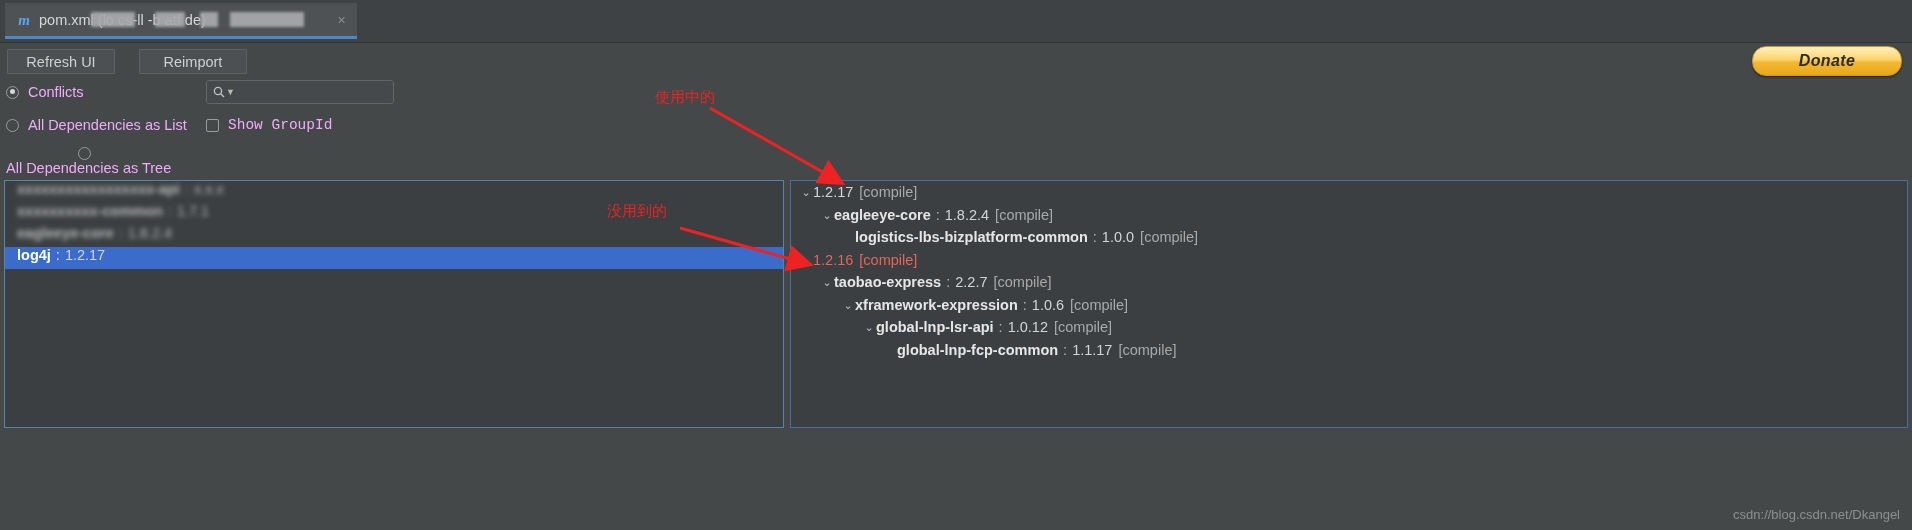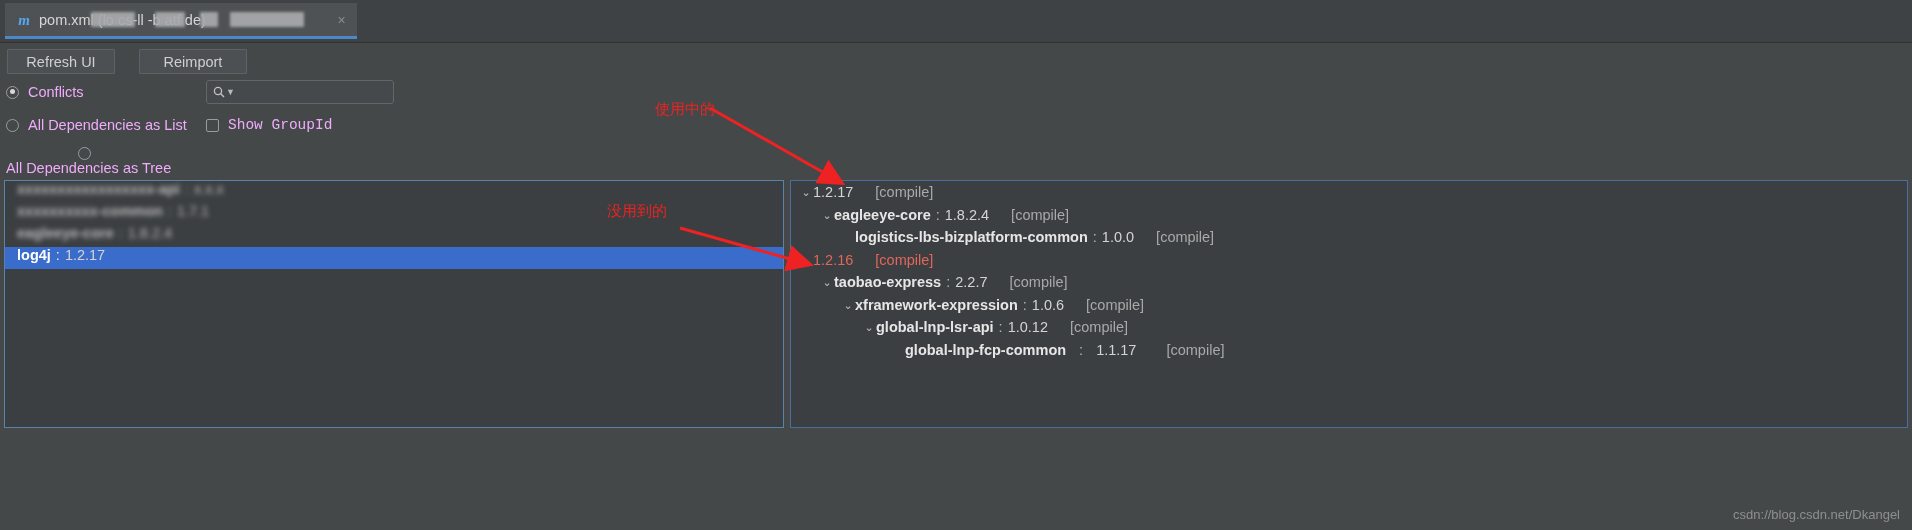--- a/index.html
+++ b/index.html
@@ -232,35 +232,35 @@
     flex: none;
     color: #bdbdbd;
     font-size: 11px;
     text-align: center;
     line-height: 22px;
   }
   .chev.blank { color: transparent; }
   .art { font-weight: bold; color: #e6e6e6; }
   .colon { color: #b5b5b5; margin: 0 5px; }
   .ver { color: #d4d4d4; }
-  .scope { color: #a9a9a9; margin-left: 22px; }
+  .scope { color: #a9a9a9; margin-left: 6px; }
   .tree-row.conflict .art,
   .tree-row.conflict .ver,
   .tree-row.conflict .scope,
   .tree-row.conflict .colon { color: #e2665c; }
 
   
   .annot {
     position: absolute;
     color: #ee2222;
     font-size: 15px;
     font-family: "DejaVu Sans", sans-serif;
     white-space: nowrap;
   }
-  #annot-used   { left: 655px; top: 100px; }
+  #annot-used   { left: 655px; top: 88px; }
   #annot-unused { left: 607px; top: 202px; }
   .arrow { position: absolute; pointer-events: none; }
 
   
   .watermark {
     position: absolute;
     right: 12px; bottom: 8px;
     color: #8d8f91;
     font-size: 13px;
   }
@@ -279,20 +279,21 @@
       <span class="smudge" style="left:150px; top:9px;  width:30px; height:15px;"></span>
       <span class="smudge" style="left:195px; top:9px;  width:18px; height:15px;"></span>
       <span class="smudge" style="left:225px; top:9px;  width:74px; height:15px;"></span>
       <span class="tab-close">×</span>
     </div>
   </div>
 
   <div class="toolbar">
     <div class="btn" id="btn-refresh">Refresh UI</div>
     <div class="btn" id="btn-reimport">Reimport</div>
+    <div class="donate">Donate</div>
   </div>
 
   <div class="options">
 
     <div class="opt-row" id="opt-conflicts">
       <span class="radio on"></span>
       <span class="opt-label">Conflicts</span>
     </div>
 
     <div class="opt-row" id="opt-list">
@@ -387,21 +388,21 @@
           <span class="ver">1.0.6</span>
           <span class="scope">[compile]</span>
         </div>
         <div class="tree-row" style="padding-left: 71px;">
           <span class="chev">⌄</span>
           <span class="art">global-lnp-lsr-api</span>
           <span class="colon">:</span>
           <span class="ver">1.0.12</span>
           <span class="scope">[compile]</span>
         </div>
-        <div class="tree-row" style="padding-left: 92px; gap: 8px;">
+        <div class="tree-row" style="padding-left: 92px;">
           <span class="chev blank">⌄</span>
           <span class="art">global-lnp-fcp-common</span>
           <span class="colon">:</span>
           <span class="ver">1.1.17</span>
           <span class="scope">[compile]</span>
         </div>
       </div>
   </div>
 
   <div class="annot" id="annot-used">使用中的</div>

